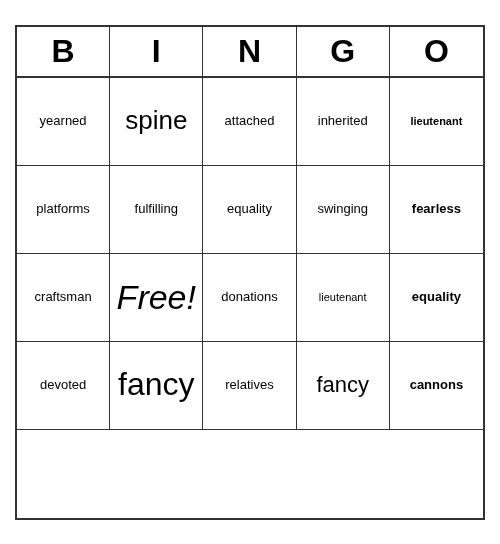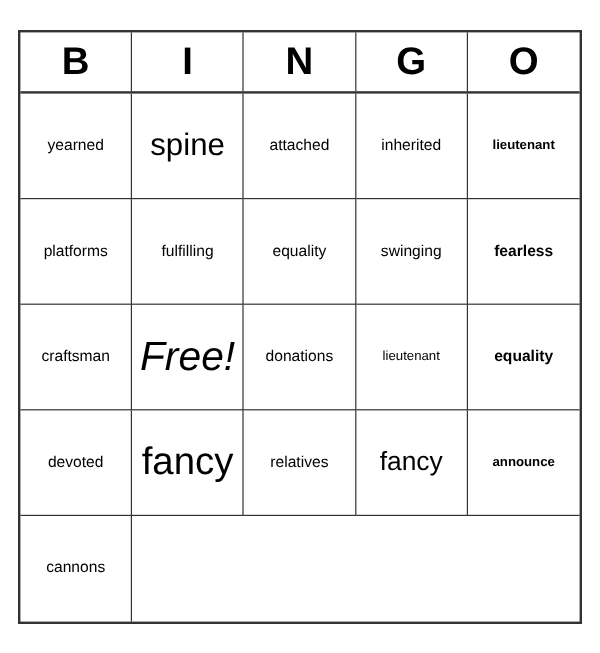--- a/index.html
+++ b/index.html
@@ -138,19 +138,16 @@
       <div class="bingo-cell">
         <span class="cell-text fancy-large">fancy</span>
       </div>
       <div class="bingo-cell">
         <span class="cell-text">relatives</span>
       </div>
       <div class="bingo-cell">
         <span class="cell-text xlarge">fancy</span>
       </div>
       <div class="bingo-cell">
-        <span class="cell-text small">announce</span>
-      </div>
-      <div class="bingo-cell">
         <span class="cell-text">cannons</span>
       </div>
     </div>
 </div>
 
 </body></html>

